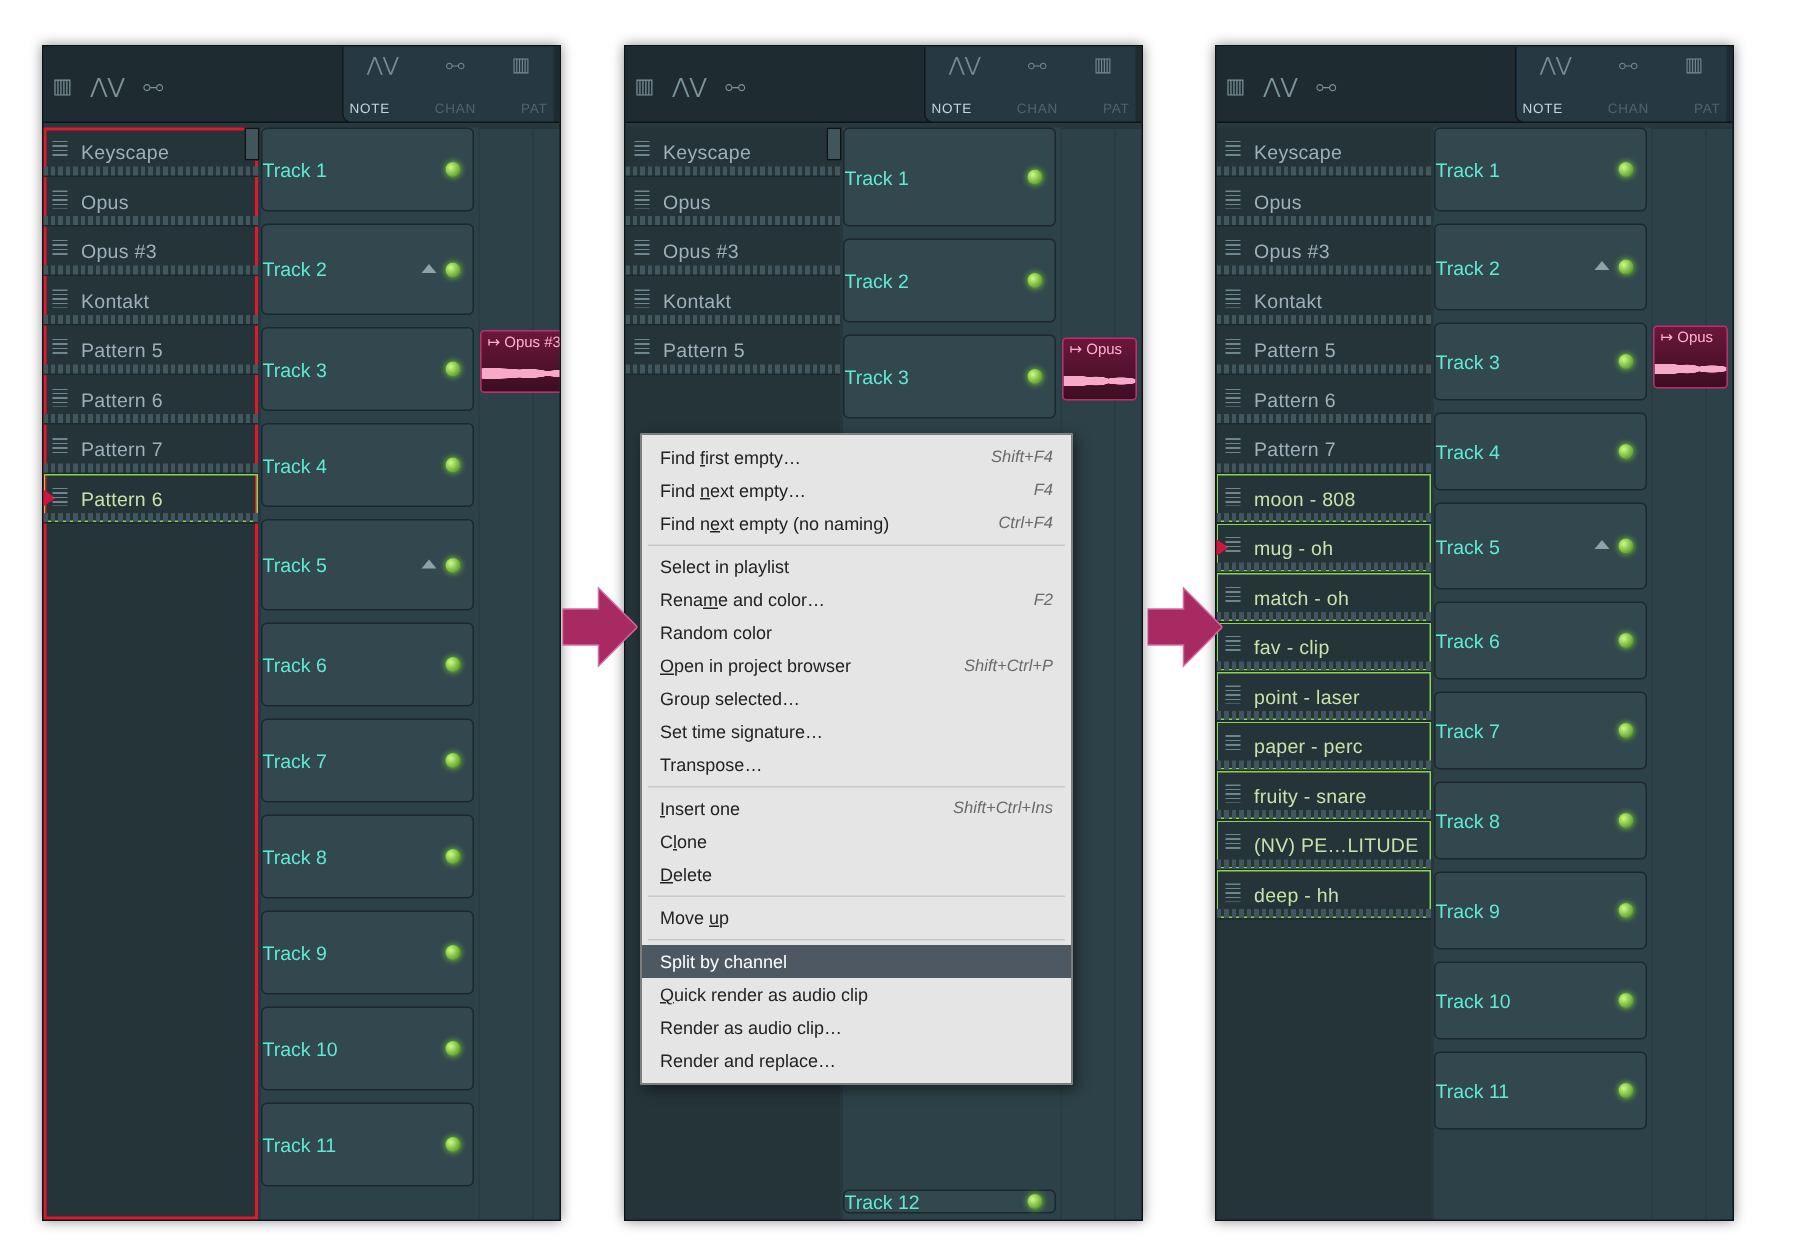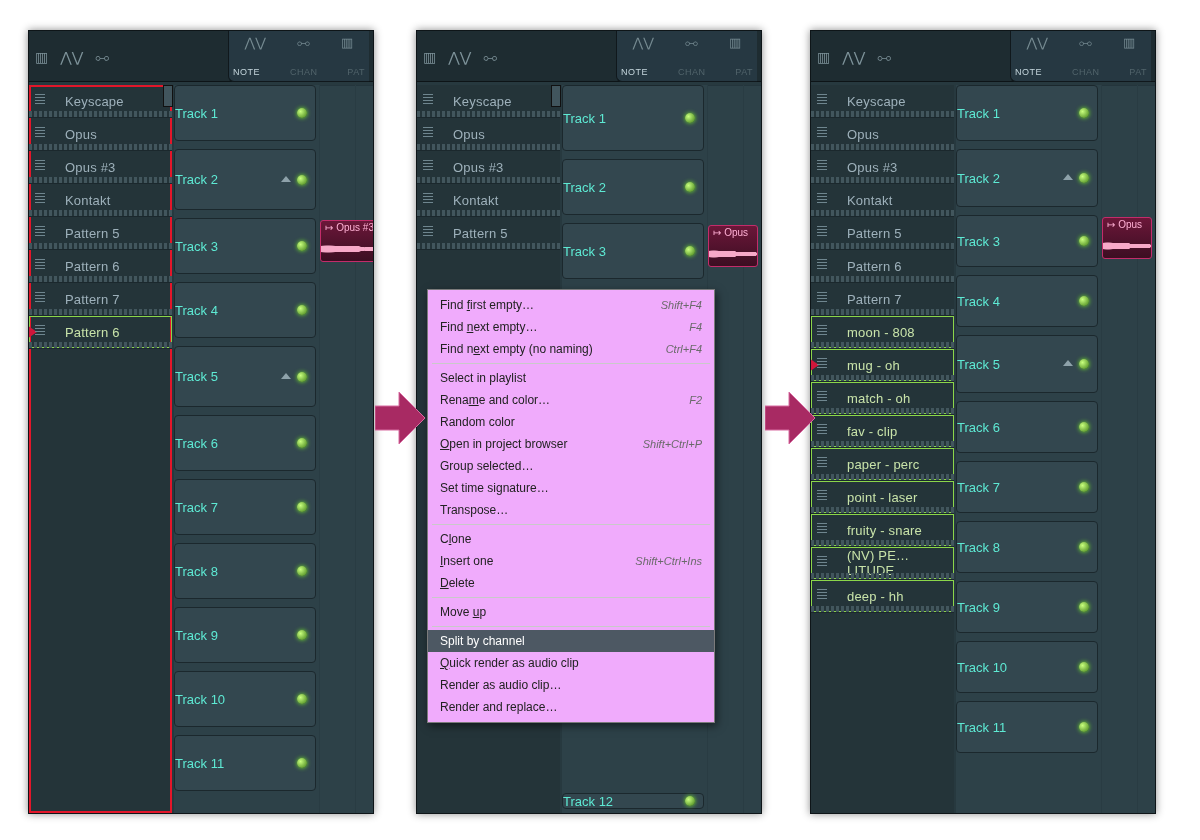--- a/index.html
+++ b/index.html
@@ -19,21 +19,21 @@
             border-left:1px solid #10181c;border-bottom:1px solid #10181c;border-radius:0 0 0 6px}
   .tabgroup .iconrow{position:absolute;top:4px;left:0;right:0;display:flex;justify-content:space-around;font-size:13px;color:#758a91}
   .tabgroup .labelrow{position:absolute;bottom:4px;left:4px;right:4px;display:flex;justify-content:space-between;
                       font-size:9px;letter-spacing:.5px;color:#51646b}
   .tabgroup .labelrow span.on{color:#c5d6dd}
 
   
   .picker{position:absolute;left:0;top:54px;width:143px;bottom:0;background:#243439}
   .picker.redbox{outline:2px solid #e3162a;outline-offset:-2px}
   .pat{position:relative;height:32px;border-bottom:1px solid #1b282d;display:flex;align-items:center;
-       padding-left:36px;color:#9eb1bb;font-size:13px;letter-spacing:.2px}
+       padding-left:25px;color:#9eb1bb;font-size:13px;letter-spacing:.2px}
   .pat .drag{position:absolute;left:6px;top:9px;width:10px;height:12px;
              background:repeating-linear-gradient(#6f868f 0 1px,transparent 1px 3px)}
   .pat .wave{position:absolute;left:0;right:0;bottom:0;height:6px;
              background:repeating-linear-gradient(90deg,#42565d 0 3px,transparent 3px 5px)}
   .pat.sel{box-shadow:inset 0 0 0 1px #8bd64a;color:#c8e3a9}
   .pat.cur::before{content:"";position:absolute;left:-2px;top:9px;width:0;height:0;
                    border-left:10px solid #d0163b;border-top:7px solid transparent;border-bottom:7px solid transparent}
   .picker .scroll{position:absolute;right:-1px;top:0;width:8px;height:20px;background:#41555d;border:1px solid #111}
 
   
@@ -54,21 +54,21 @@
   .clip{position:absolute;height:40px;background:linear-gradient(#6b1739,#3c0e22);
         border:1px solid #c32c6a;border-radius:3px;overflow:hidden}
   .clip .title{position:absolute;left:4px;top:1px;font-size:10px;color:#ffb0d4;white-space:nowrap}
   .clip .wf{position:absolute;left:0;right:0;bottom:4px;height:16px;
             background:
               radial-gradient(ellipse at 10% 50%,#f7a9c8 0 30%,transparent 32%),
               radial-gradient(ellipse at 45% 50%,#f7a9c8 0 25%,transparent 27%),
               radial-gradient(ellipse at 80% 50%,#f7a9c8 0 20%,transparent 22%)}
 
   
-  .ctx{position:absolute;background:#f0abfc;color:#222;border:1px solid #7b7b7b;
+  .ctx{position:absolute;background:#e5e5e5;color:#222;border:1px solid #7b7b7b;
        box-shadow:2px 3px 8px rgba(0,0,0,.5);font-size:12px;padding:4px 0;width:286px}
   .ctx .mi{height:22px;display:flex;align-items:center;padding:0 12px;justify-content:space-between;white-space:nowrap}
   .ctx .mi u{text-decoration:underline}
   .ctx .mi .sc{color:#6a6a6a;font-style:italic;font-size:11px}
   .ctx .sep{height:1px;margin:3px 4px;background:#c9c9c9}
   .ctx .mi.hl{background:#4d5863;color:#fff}
 
   
   .arrow{position:absolute;width:50px;height:60px}
   .arrow svg{width:100%;height:100%}
@@ -305,25 +305,25 @@
           <span>Group selected…</span>
         </div>
         <div class="mi">
           <span>Set time signature…</span>
         </div>
         <div class="mi">
           <span>Transpose…</span>
         </div>
         <div class="sep"></div>
         <div class="mi">
-          <span>C<u>l</u>one</span>
-        </div>
-        <div class="mi">
           <span><u>I</u>nsert one</span>
           <span class="sc">Shift+Ctrl+Ins</span>
+        </div>
+        <div class="mi">
+          <span>C<u>l</u>one</span>
         </div>
         <div class="mi">
           <span><u>D</u>elete</span>
         </div>
         <div class="sep"></div>
         <div class="mi">
           <span>Move <u>u</u>p</span>
         </div>
         <div class="sep"></div>
         <div class="mi hl">
@@ -413,26 +413,26 @@
           <span class="txt">match - oh</span>
           <span class="wave"></span>
         </div>
         <div class="pat sel">
           <span class="drag"></span>
           <span class="txt">fav - clip</span>
           <span class="wave"></span>
         </div>
         <div class="pat sel">
           <span class="drag"></span>
+          <span class="txt">point - laser</span>
+          <span class="wave"></span>
+        </div>
+        <div class="pat sel">
+          <span class="drag"></span>
           <span class="txt">paper - perc</span>
-          <span class="wave"></span>
-        </div>
-        <div class="pat sel">
-          <span class="drag"></span>
-          <span class="txt">point - laser</span>
           <span class="wave"></span>
         </div>
         <div class="pat sel">
           <span class="drag"></span>
           <span class="txt">fruity - snare</span>
           <span class="wave"></span>
         </div>
         <div class="pat sel">
           <span class="drag"></span>
           <span class="txt">(NV) PE…LITUDE</span>

